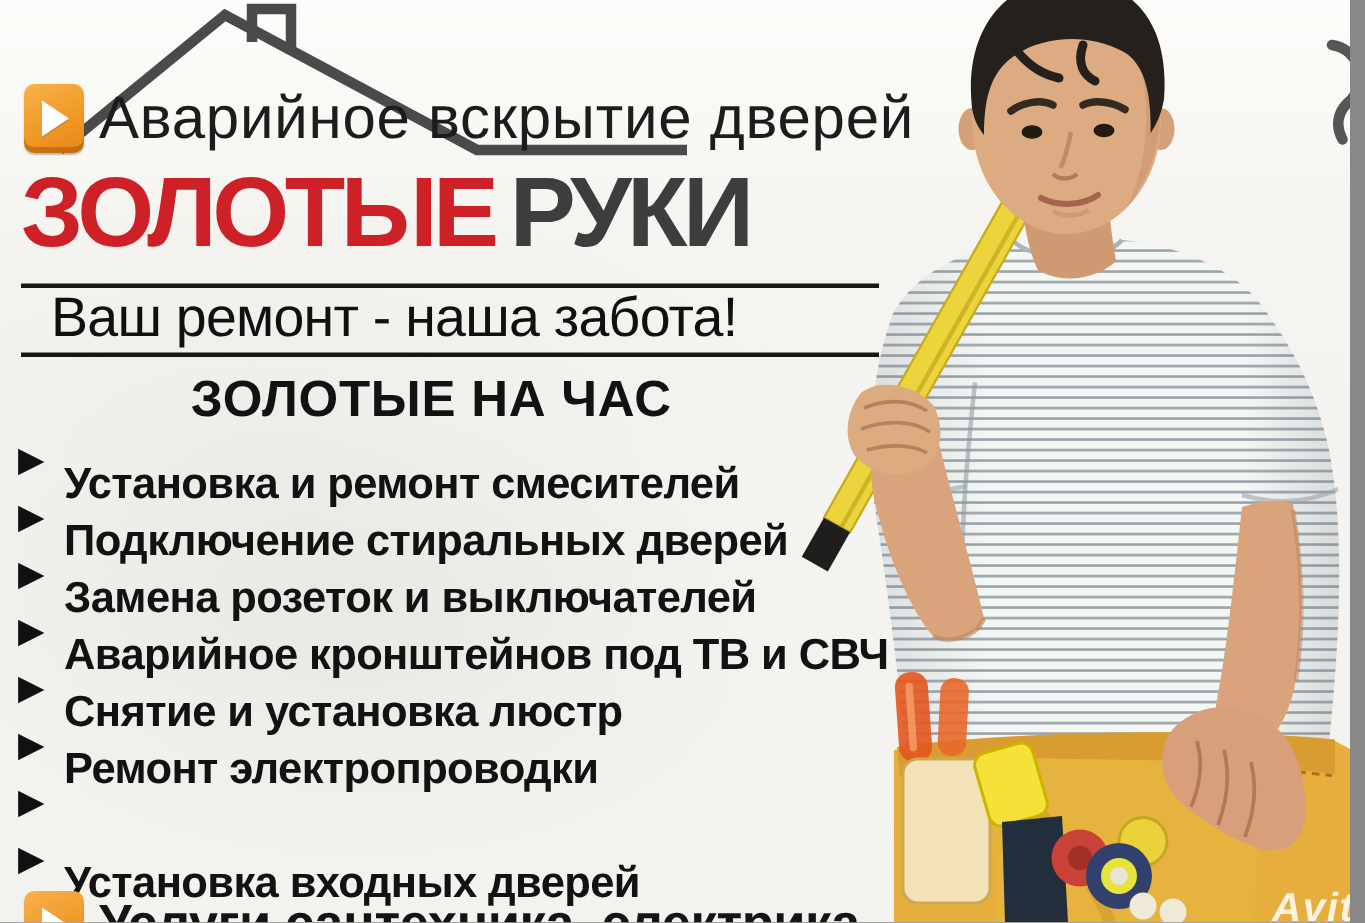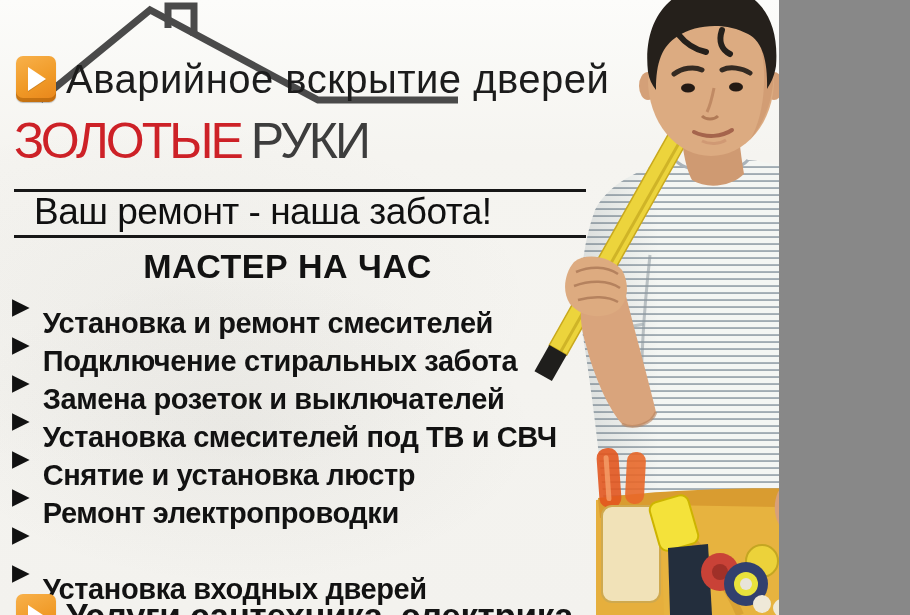--- a/index.html
+++ b/index.html
@@ -1,17 +1,17 @@
 <!DOCTYPE html>
 <html><head>
 <meta charset="utf-8">
 <style>
   html,body{margin:0;padding:0;background:#888;}
   .poster{
-    position:relative;width:779px;height:615px;overflow:hidden;
+    position:relative;width:900px;height:615px;overflow:hidden;
     font-family:"Liberation Sans",sans-serif;
     background:
       radial-gradient(ellipse 420px 220px at 240px 430px, rgba(118,116,108,.07), transparent 70%),
       radial-gradient(ellipse 520px 260px at 170px 300px, rgba(118,116,108,.05), transparent 70%),
       linear-gradient(180deg,#fcfcfa 0%,#f5f4f0 25%,#f3f2ee 100%);
   }
   .abs{position:absolute;}
   
   .roof-svg{left:0;top:0;pointer-events:none;}
   
@@ -20,21 +20,21 @@
     background:linear-gradient(155deg,#f8b14b 0%,#f09a27 55%,#e8841a 100%);
     box-shadow:inset 0 -4px 0 rgba(150,80,0,.45), 0 1px 1px rgba(0,0,0,.25);
   }
   .play-icon::after{
     content:"";position:absolute;left:12px;top:11px;
     border-left:18px solid #fff;border-top:12px solid transparent;border-bottom:12px solid transparent;
     filter:drop-shadow(0 1px 0 rgba(0,0,0,.15));
   }
   .header-row{left:16px;top:56px;display:flex;align-items:center;gap:10px;}
   .header-text{font-size:40px;font-weight:500;color:#1c1c1c;letter-spacing:.5px;white-space:nowrap;}
-  .brand{left:14px;top:102px;white-space:nowrap;font-weight:400;font-size:50px;line-height:78px;letter-spacing:-3px;}
+  .brand{left:14px;top:102px;white-space:nowrap;font-weight:700;font-size:66px;line-height:78px;letter-spacing:-3px;}
   .brand .w1{color:#cd2127;}
   .brand .w2{color:#3d3d3d;margin-left:10px;}
   .rule{left:14px;width:572px;height:3px;background:#171717;}
   .tagline{left:34px;top:191px;font-size:37px;font-weight:400;color:#101010;letter-spacing:-.5px;white-space:nowrap;}
   .subheading{left:0;top:247px;width:575px;text-align:center;font-size:34px;font-weight:700;color:#121212;letter-spacing:.5px;}
   .services{left:12px;top:286px;list-style:none;margin:0;padding:0;}
   .services li{display:flex;align-items:center;height:38px;gap:13px;}
   .svc-bullet{font-size:23px;color:#111;line-height:1;transform:translateY(1px);}
   .svc-text{font-size:29px;font-weight:700;color:#121212;letter-spacing:-.4px;white-space:nowrap;margin-top:37px;}
   .footer-row{left:16px;top:594px;display:flex;align-items:flex-start;gap:10px;}
@@ -171,38 +171,38 @@
   </div>
 
   <div class="abs brand">
     <span class="w1">ЗОЛОТЫЕ</span><span class="w2">РУКИ</span>
   </div>
 
   <div class="abs rule" style="top:189px"></div>
   <div class="abs tagline">Ваш ремонт - наша забота!</div>
   <div class="abs rule" style="top:235px"></div>
 
-  <div class="abs subheading">МАСТЕР НА ЧАС</div>
+  <div class="abs subheading">ЗОЛОТЫЕ НА ЧАС</div>
 
   <ul class="abs services">
     <li>
       <span class="svc-bullet">▶</span>
       <span class="svc-text">Установка и ремонт смесителей</span>
       </li>
     <li>
       <span class="svc-bullet">▶</span>
-      <span class="svc-text">Подключение стиральных забота</span>
+      <span class="svc-text">Подключение стиральных дверей</span>
       </li>
     <li>
       <span class="svc-bullet">▶</span>
       <span class="svc-text">Замена розеток и выключателей</span>
       </li>
     <li>
       <span class="svc-bullet">▶</span>
-      <span class="svc-text">Установка смесителей под ТВ и СВЧ</span>
+      <span class="svc-text">Аварийное кронштейнов под ТВ и СВЧ</span>
       </li>
     <li>
       <span class="svc-bullet">▶</span>
       <span class="svc-text">Снятие и установка люстр</span>
       </li>
     <li>
       <span class="svc-bullet">▶</span>
       <span class="svc-text">Ремонт электропроводки</span>
       </li>
     <li>

